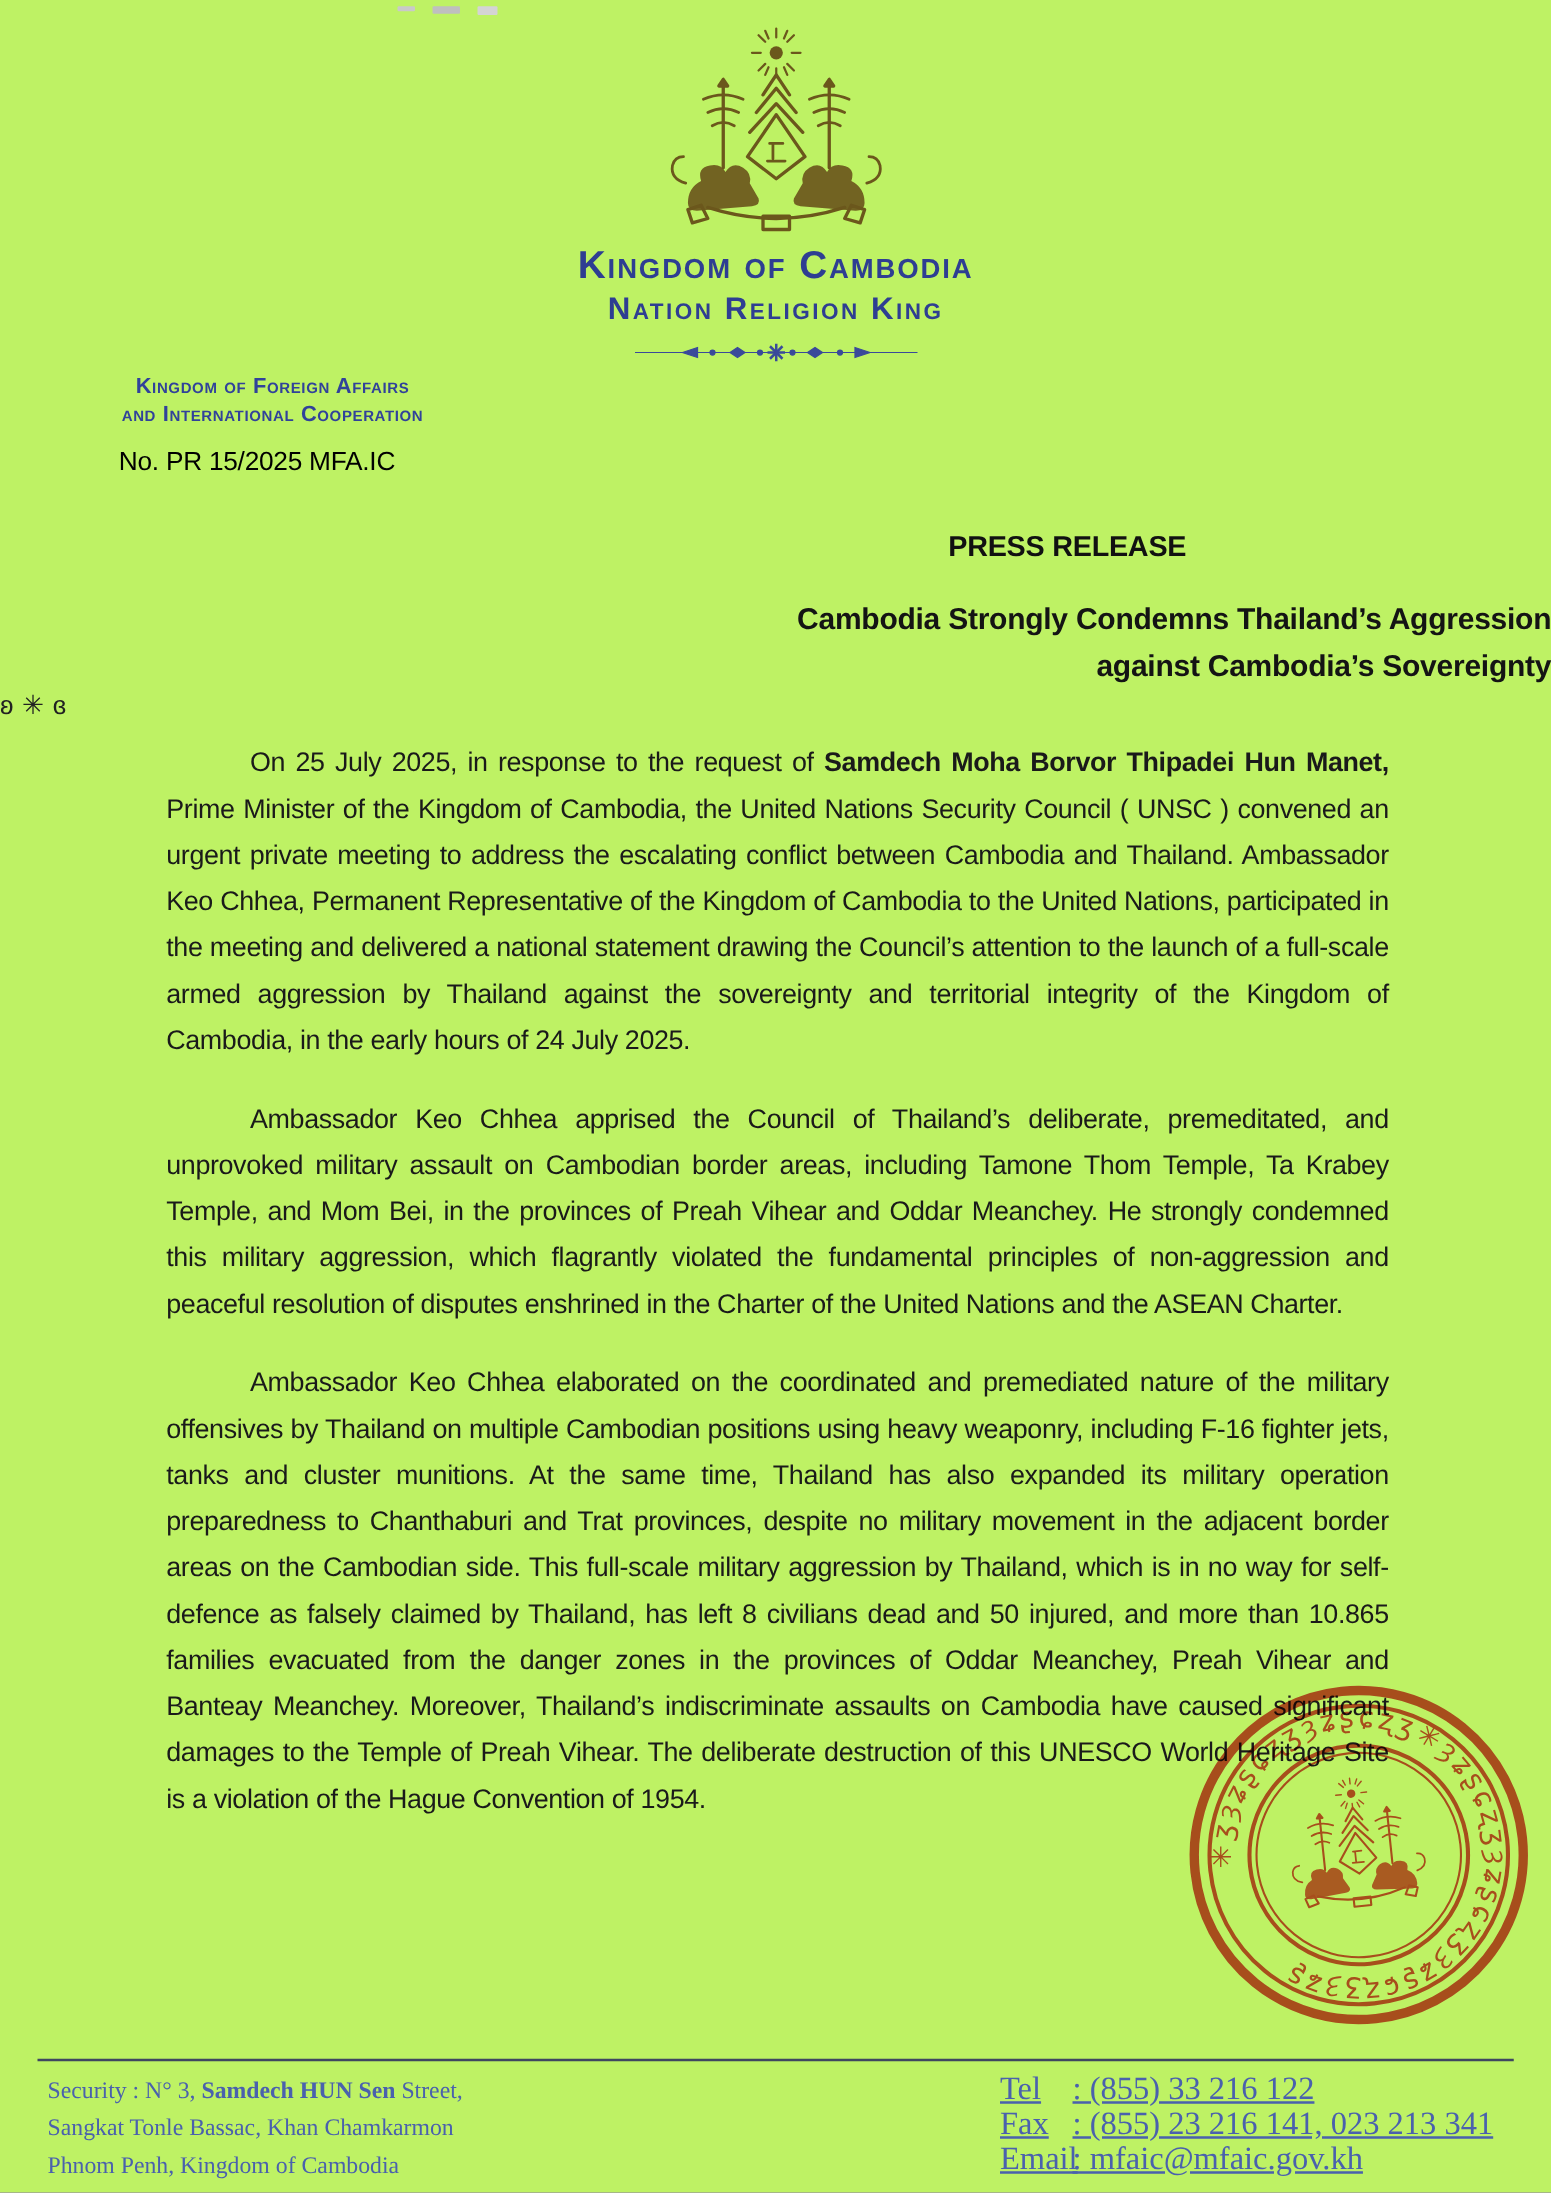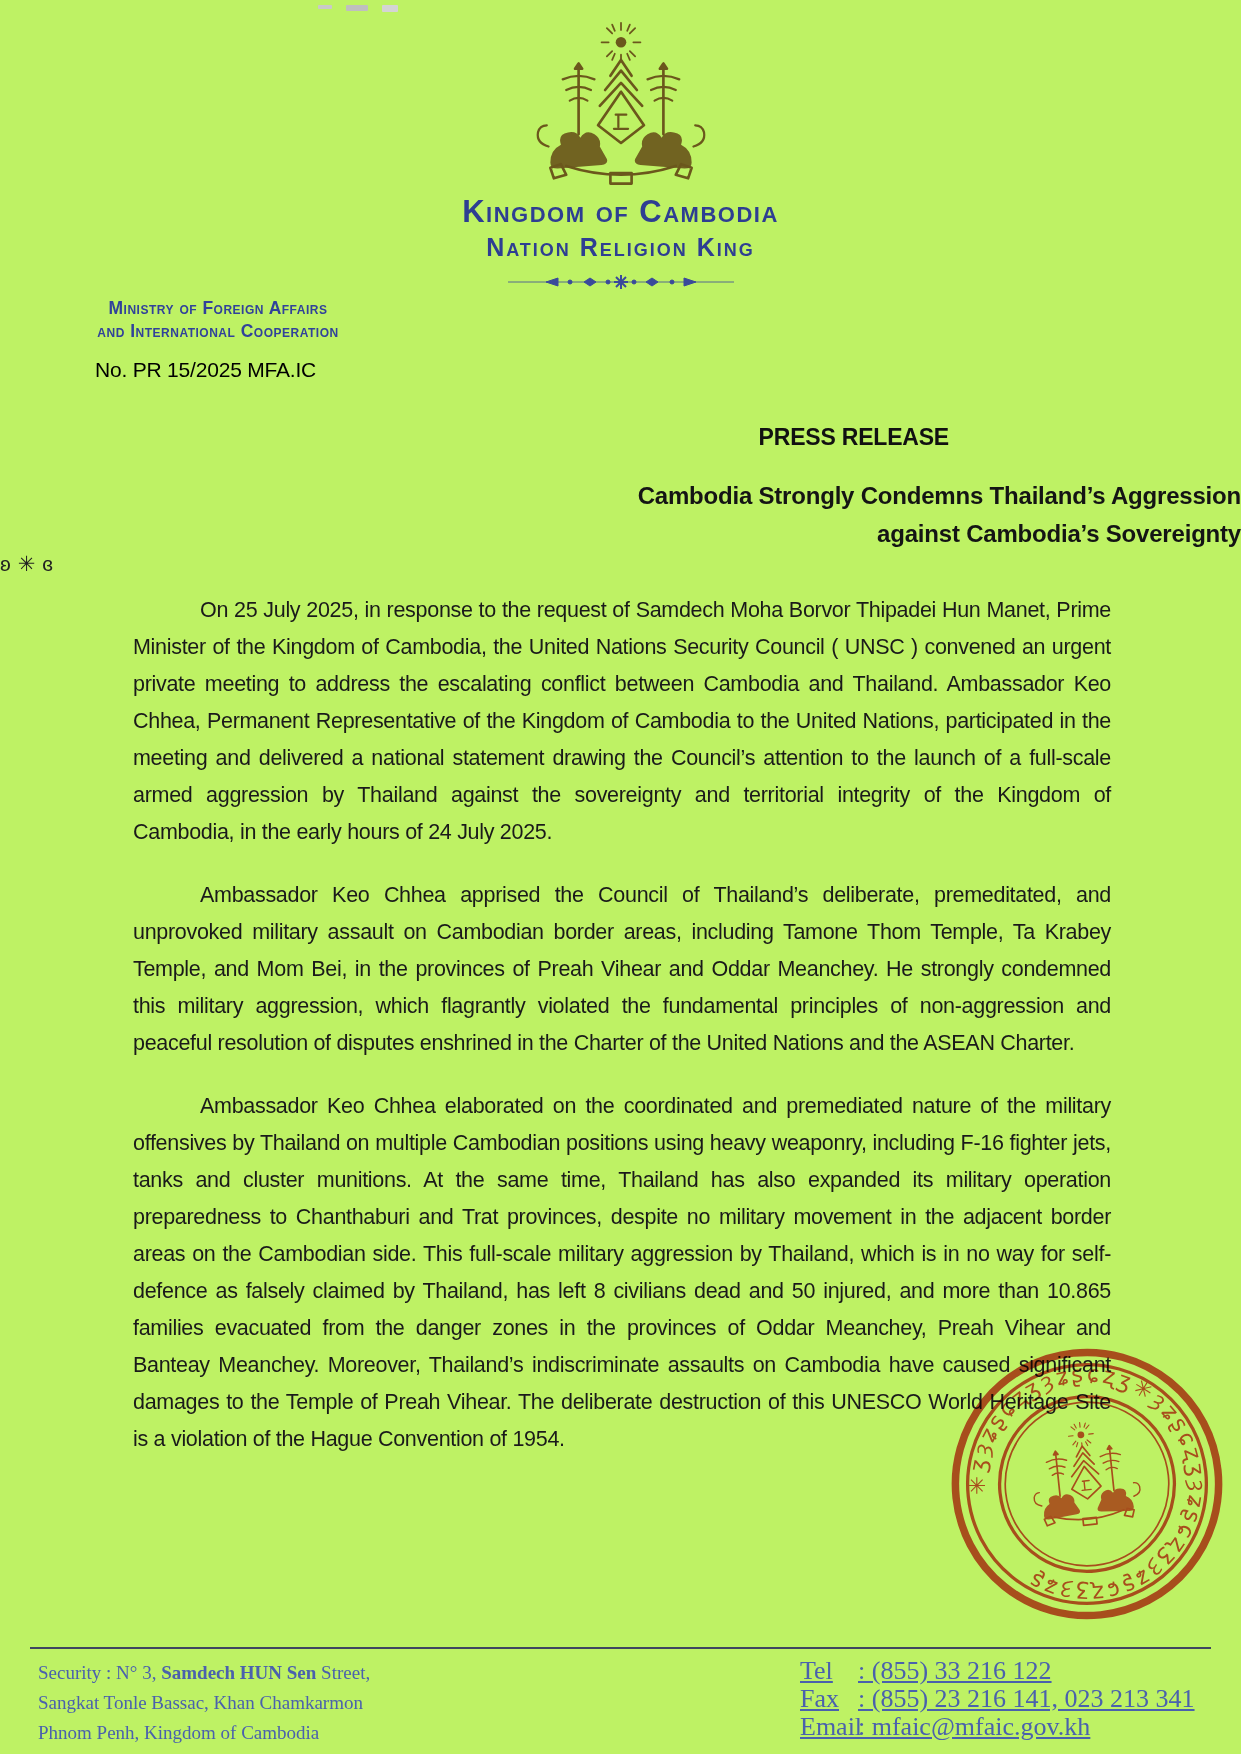--- a/index.html
+++ b/index.html
@@ -39,21 +39,21 @@
   .doc-title{position:absolute;top:477px;left:0;width:100%;text-align:right;
     font-size:24px;font-weight:600;line-height:38px;letter-spacing:-.2px;color:#141414;}
 
   .ornament{position:absolute;top:552px;left:0;width:100%;text-align:left;
     font-size:21px;letter-spacing:7px;color:#222;}
 
   .body-text{position:absolute;top:592px;left:133px;width:978px;
     font-size:21.5px;line-height:37px;letter-spacing:-.3px;
     text-align:justify;color:#1a1a1a;}
   .body-text p{margin:0 0 26px 0;text-indent:67px;}
-  .body-text b{font-weight:normal;margin-top:36px;}
+  .body-text b{font-weight:bold;margin-top:36px;}
 
   .stamp{position:absolute;top:1343px;left:946px;width:282px;height:282px;
     color:#dd3a2c;opacity:.88;mix-blend-mode:multiply;transform:rotate(-6deg);}
   .stamp svg{width:100%;height:100%;}
 
   .footer-line{position:absolute;top:1647px;left:30px;width:1181px;
     border-top:2px solid #3f4660;}
   .footer-address{position:absolute;top:1658px;left:38px;
     font-family:"Liberation Serif",serif;font-size:19px;line-height:30px;color:#4a61ad;}
   .footer-address b{font-weight:bold;}
@@ -122,21 +122,21 @@
         <line x1="110" y1="13" x2="120" y2="3"></line>
       </g>
       <circle cx="64" cy="8" r="2"></circle>
         <circle cx="102" cy="8" r="2"></circle>
       <circle cx="128" cy="8" r="2"></circle>
         <circle cx="166" cy="8" r="2"></circle>
     </svg>
   </div>
 
   <div class="ministry">
-    <div>Ministry of Foreign Affairs</div>
+    <div>Kingdom of Foreign Affairs</div>
     <div>and International Cooperation</div>
   </div>
 
   <div class="refno">No. PR 15/2025 MFA.IC</div>
 
   <div class="press-release">PRESS RELEASE</div>
 
   <div class="doc-title">
     <div>Cambodia Strongly Condemns Thailand’s Aggression</div>
     <div>against Cambodia’s Sovereignty</div>

